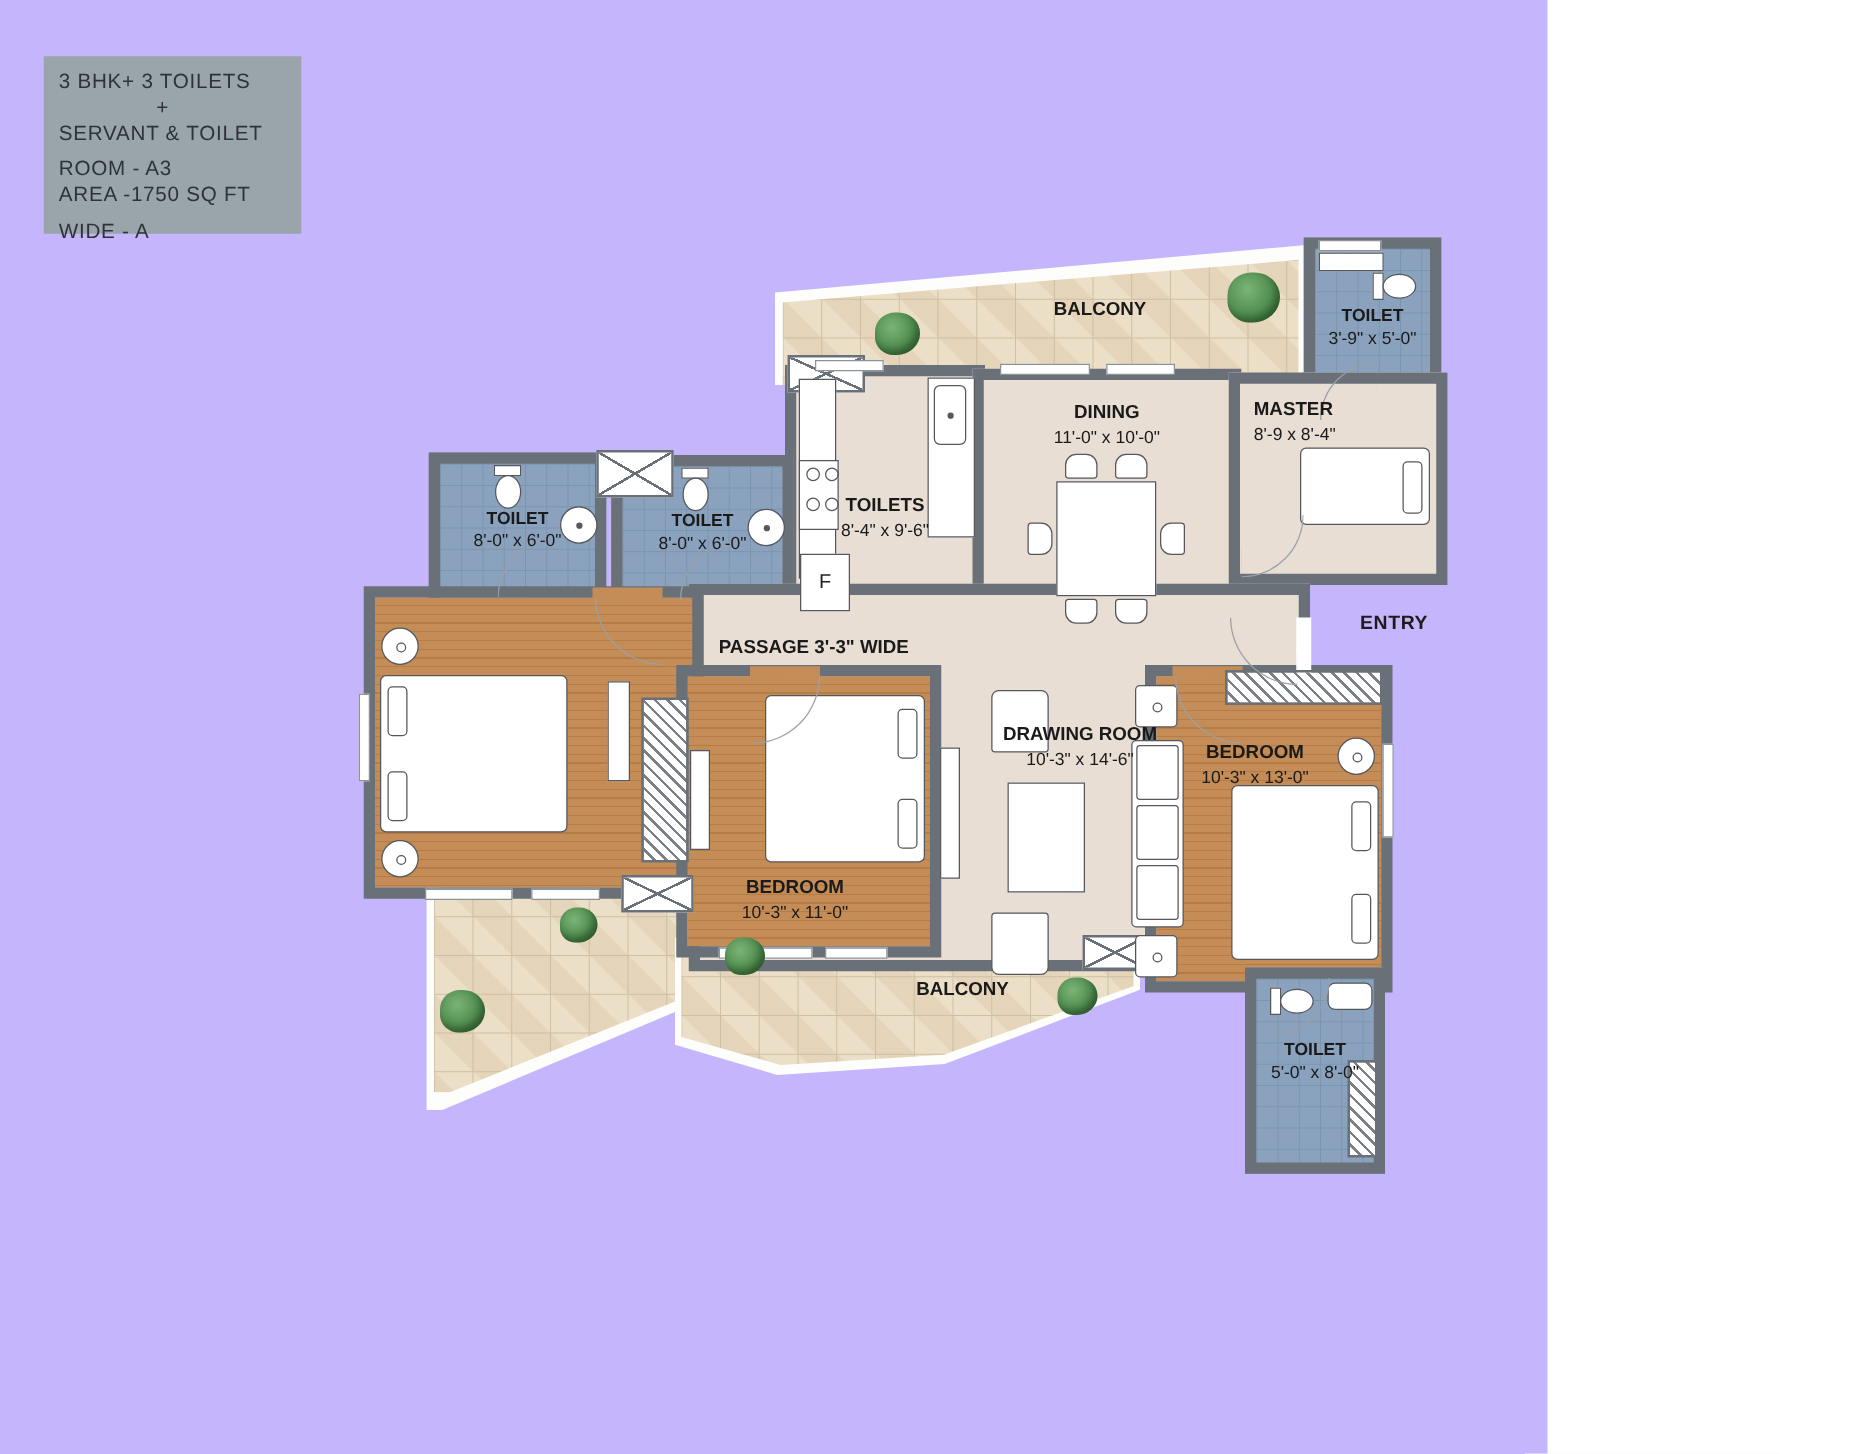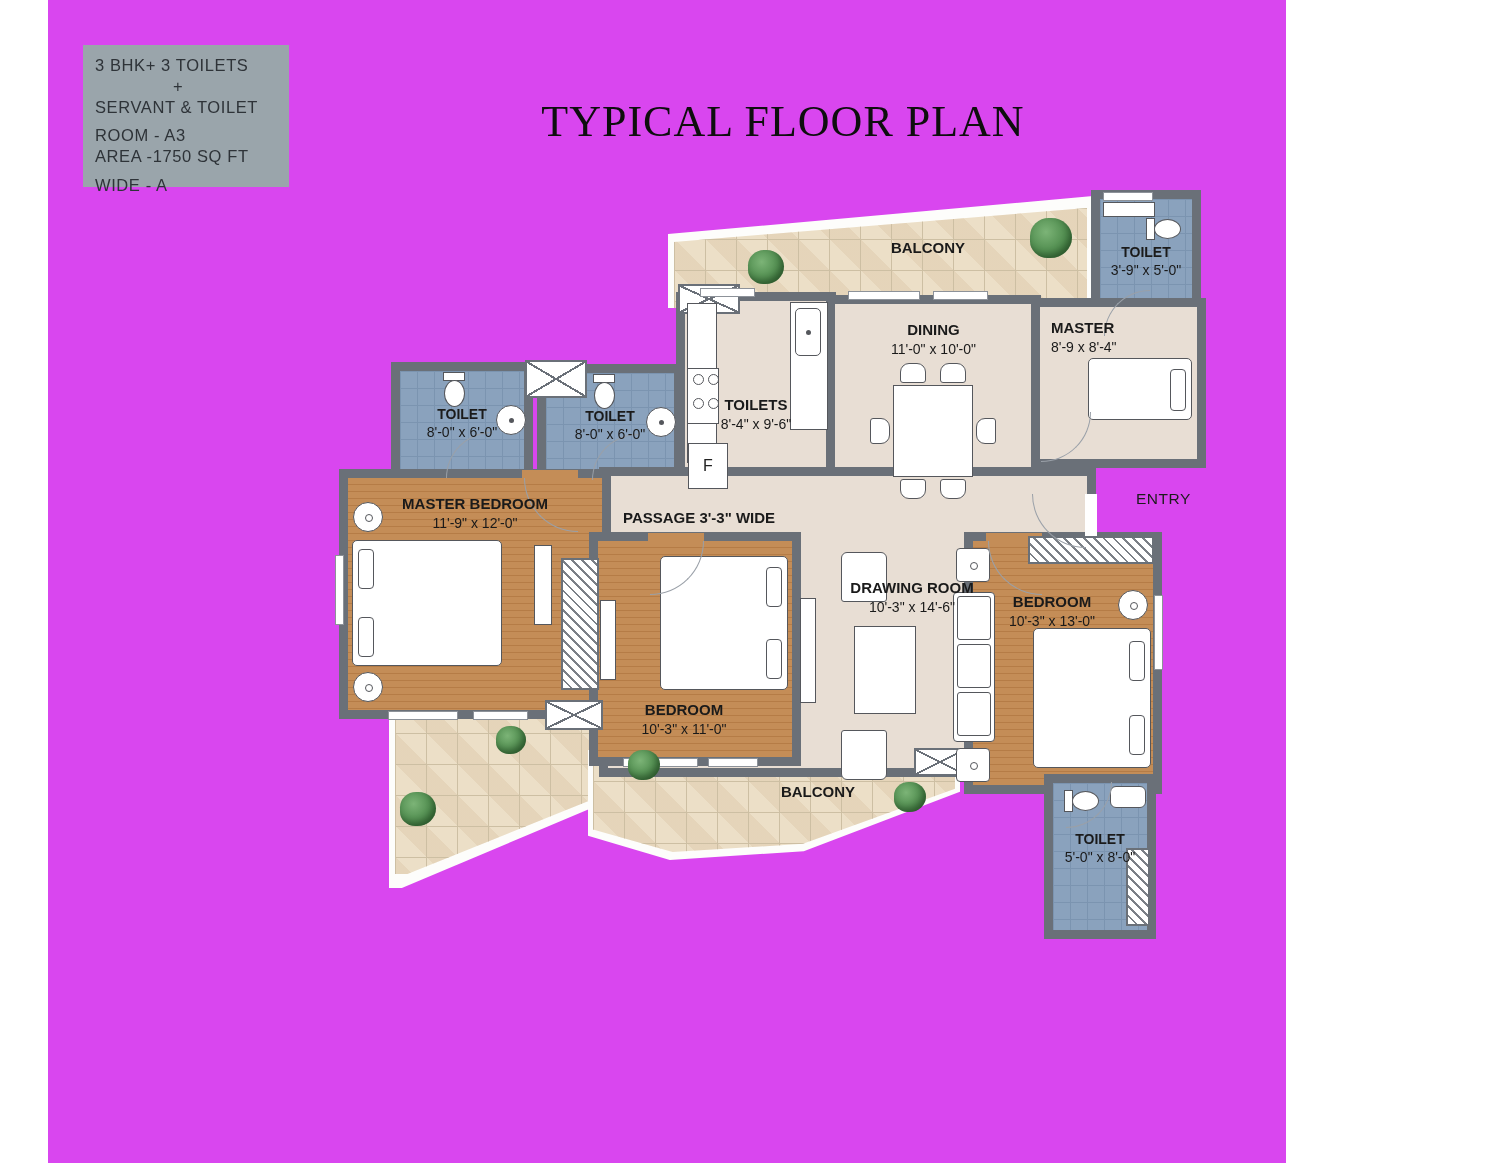--- a/index.html
+++ b/index.html
@@ -1,17 +1,17 @@
 <!DOCTYPE html>
 <html><head>
 <meta charset="utf-8">
 <style>
   html,body{margin:0;padding:0;background:#fff;}
-  .canvas{position:relative;width:1238px;height:1163px;background:#d946ef;overflow:hidden;
-          font-family:"Liberation Sans",sans-serif;color:#1c1c1c;margin-left:48px;}
+  .canvas{position:relative;width:1238px;height:1163px;background:#c4b5fd;overflow:hidden;
+          font-family:"Liberation Sans",sans-serif;color:#1c1c1c;}
 
   
   .info-box{position:absolute;left:35px;top:45px;width:206px;height:142px;background:#9aa5ab;
             padding:10px 12px;box-sizing:border-box;z-index:7;color:#2e3338;
             font-size:16.5px;letter-spacing:.6px;line-height:1.28;}
   .info-box .plus{padding-left:78px;}
   .info-box .sp{height:7px;}
   .main-title{position:absolute;left:360px;top:96px;width:750px;text-align:center;z-index:7;
               font-family:"Liberation Serif",serif;font-size:44px;letter-spacing:1px;color:#0e0e0e;}
 
@@ -76,40 +76,39 @@
   .chair.side-r{transform:rotate(-90deg);}
   .sofa-cushion{position:absolute;left:3px;right:3px;height:44px;background:#fff;
                 border:1.2px solid #55575c;border-radius:3px;box-sizing:border-box;}
   .sink-inner{position:absolute;left:4px;top:5px;width:26px;height:48px;background:#fff;
               border:1.2px solid #55575c;border-radius:5px;box-sizing:border-box;}
   .sink-inner::after{content:"";position:absolute;left:50%;top:50%;width:5px;height:5px;margin:-2.5px 0 0 -2.5px;
               background:#55575c;border-radius:50%;}
   .burners{display:grid;grid-template-columns:1fr 1fr;gap:4px;padding:5px;box-sizing:border-box;}
   .burners span{width:11px;height:11px;border:1.5px solid #55575c;border-radius:50%;box-sizing:border-box;}
   .fbox{display:flex;align-items:center;justify-content:center;font-size:16px;font-weight:500;color:#222;}
-  .entry-label{position:absolute;z-index:7;font-size:15.5px;font-weight:400;letter-spacing:.5px;}
+  .entry-label{position:absolute;z-index:7;font-size:15.5px;font-weight:700;letter-spacing:.5px;}
   .keyplan{position:absolute;z-index:7;}
 </style>
 </head>
 <body>
 
 <div class="canvas">
 
   <div class="info-box">
     <div>3 BHK+ 3 TOILETS</div>
     <div class="plus">+</div>
     <div>SERVANT &amp; TOILET</div>
     <div class="sp"></div>
     <div>ROOM - A3</div>
     <div>AREA -1750 SQ FT</div>
     <div class="sp"></div>
     <div>WIDE - A</div>
   </div>
 
-  <div class="main-title">TYPICAL FLOOR PLAN</div>
 
   <div class="bal-outer" style="left:620px;top:196px;width:425px;height:112px;clip-path:polygon(0 34%,100% 0,100% 100%,0 100%);">
     <div class="bal-tile" style="left:6px;top:12px;right:6px;bottom:0;clip-path:polygon(0 34%,100% 0,100% 100%,0 100%);"></div>
   </div>
   <div class="rlabel" style="left:740px;top:238px;width:280px;">
     <span class="rname">BALCONY</span>
   </div>
 
   <div class="bal-outer" style="left:341px;top:702px;width:322px;height:186px;clip-path:polygon(0 0,100% 0,100% 30%,4% 100%,0 100%);">
     <div class="bal-tile" style="left:6px;top:0;right:5px;bottom:14px;clip-path:polygon(0 0,100% 0,100% 30%,4% 100%,0 100%);"></div>
@@ -161,24 +160,20 @@
   <div class="room beige" style="left:551px;top:467px;width:497px;height:310px;"></div>
   <div class="rlabel left" style="left:575px;top:508px;">
     <span class="rname">PASSAGE 3'-3" WIDE</span>
   </div>
   <div class="rlabel" style="left:779px;top:578px;width:170px;">
     <span class="rname">DRAWING ROOM</span>
     <span class="rdims">10'-3" x 14'-6"</span>
   </div>
 
   <div class="room wood" style="left:291px;top:469px;width:272px;height:250px;"></div>
-  <div class="rlabel" style="left:301px;top:494px;width:252px;">
-    <span class="rname">MASTER BEDROOM</span>
-    <span class="rdims">11'-9" x 12'-0"</span>
-  </div>
 
   <div class="room wood" style="left:541px;top:532px;width:212px;height:234px;"></div>
   <div class="rlabel" style="left:551px;top:700px;width:170px;">
     <span class="rname">BEDROOM</span>
     <span class="rdims">10'-3" x 11'-0"</span>
   </div>
 
   <div class="room wood" style="left:916px;top:532px;width:198px;height:262px;"></div>
   <div class="rlabel" style="left:924px;top:592px;width:160px;">
     <span class="rname">BEDROOM</span>

